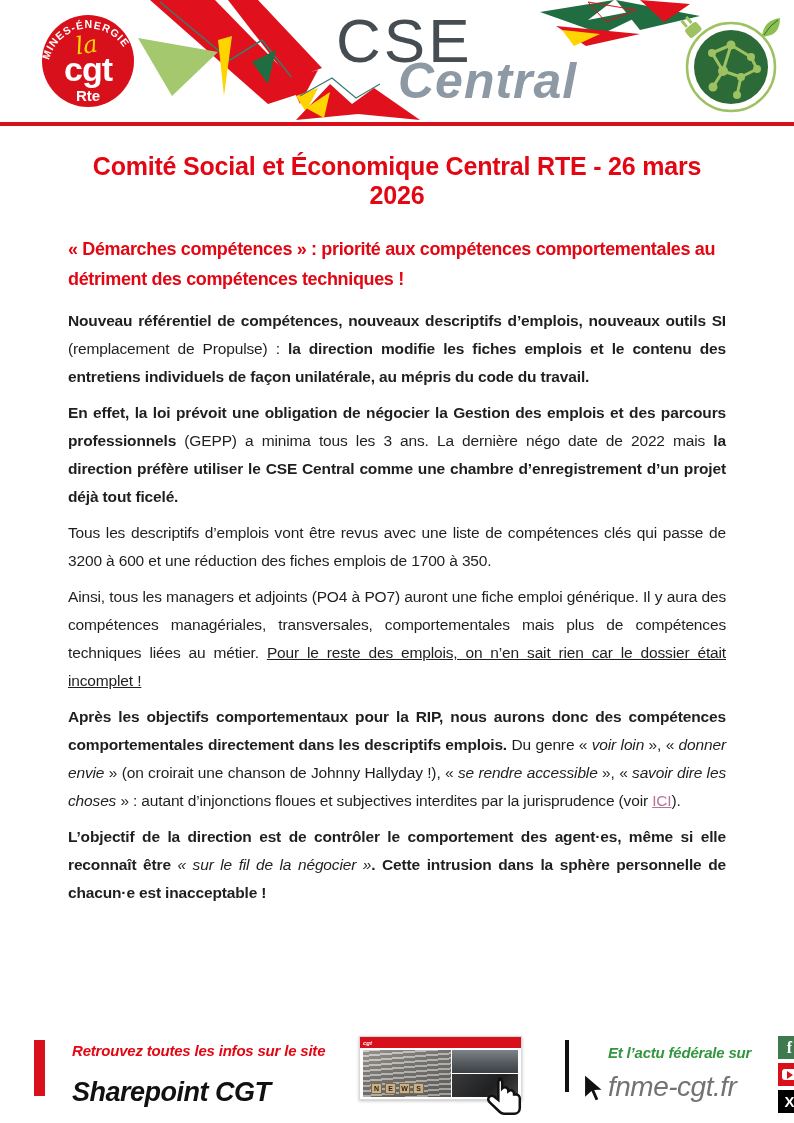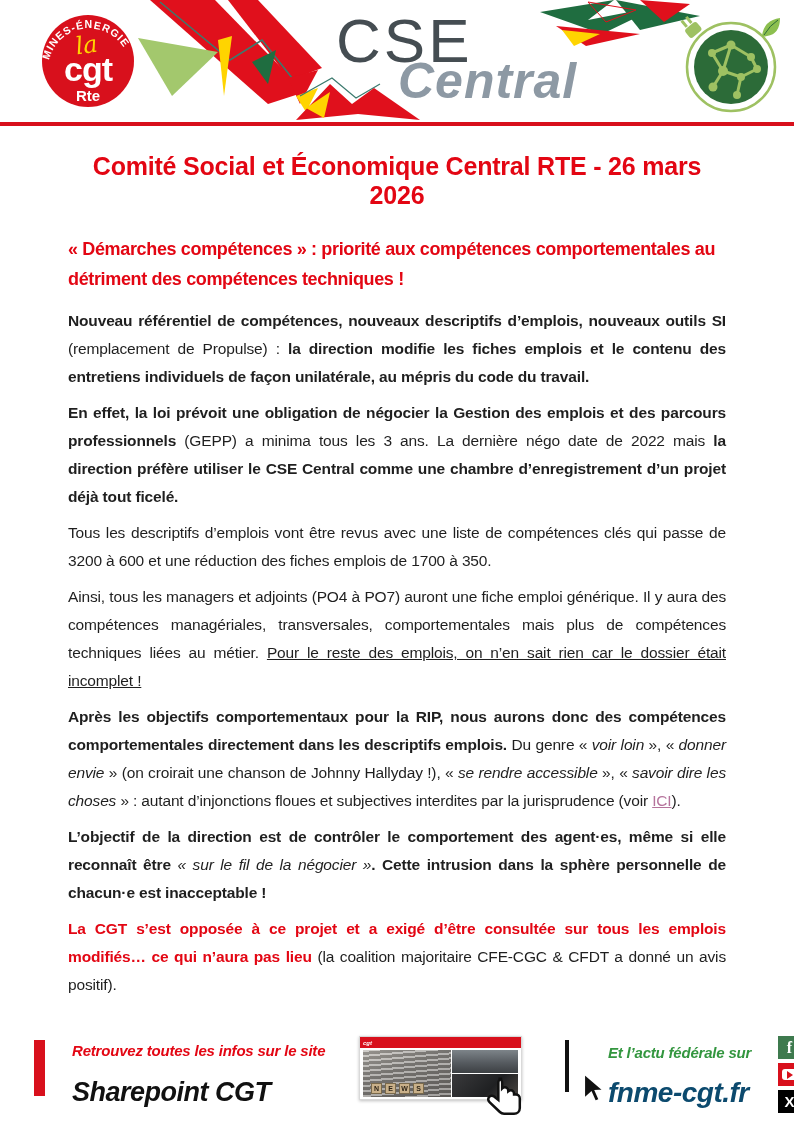--- a/index.html
+++ b/index.html
@@ -51,21 +51,21 @@
   .tiles{position:absolute;left:8px;bottom:3px;display:flex;gap:3px}
   .tile{width:11px;height:11px;background:#c9b089;border:1px solid #7a6a4c;color:#2c2317;font-size:7px;font-weight:bold;display:flex;align-items:center;justify-content:center}
   .thumb-col{flex:1;display:flex;flex-direction:column;gap:1px}
   .thumb-mtn{flex:1;background:linear-gradient(180deg,#7d8489 0%,#565b60 55%,#3c4043 100%)}
   .thumb-dark{flex:1;background:linear-gradient(135deg,#3a3a3c 0%,#1f2022 60%,#4a4541 100%)}
   .hand-cursor{position:absolute;left:123px;top:38px;width:46px;height:46px}
   .f-divider{position:absolute;left:553px;top:8px;width:4px;height:52px;background:#111}
   .arrow-cursor{position:absolute;left:567px;top:40px;width:30px;height:34px}
   .f-right{position:absolute;left:596px;top:12px;width:150px;text-align:left;font-style:italic}
   .f-right-tagline{color:var(--green);font-weight:bold;font-size:15px;letter-spacing:-.2px;white-space:nowrap}
-  .f-right-site{color:#0c4a6e;font-weight:bold;font-size:28px;letter-spacing:-.5px;margin-top:16px;cursor:pointer}
+  .f-right-site{color:#737373;font-weight:normal;font-size:28px;letter-spacing:-.5px;margin-top:10px;cursor:pointer}
   .socials{position:absolute;left:766px;top:4px;display:flex;flex-direction:column;gap:4px}
   .soc{width:23px;height:23px;display:flex;align-items:center;justify-content:center;cursor:pointer}
   .soc-fb{background:var(--fb_green);color:#fff;font-weight:bold;font-size:16px;font-family:"Liberation Serif",serif}
   .soc-yt{background:#d8101c}
   .yt-badge{width:15px;height:11px;background:#fff;border-radius:3px;display:flex;align-items:center;justify-content:center}
   .yt-tri{width:0;height:0;border-left:6px solid #d8101c;border-top:4px solid transparent;border-bottom:4px solid transparent;margin-left:1px}
   .soc-x{background:#000;color:#fff;font-weight:bold;font-size:15px}
 </style>
 </head>
 <body>
@@ -153,21 +153,20 @@
   <div class="content">
     <h1 class="doc-title">Comité Social et Économique Central RTE - 26 mars 2026</h1>
     <h2 class="doc-subtitle">« Démarches compétences » : priorité aux compétences comportementales au détriment des compétences techniques !</h2>
     <div class="paragraphs">
         <p><span class="s-b">Nouveau référentiel de compétences, nouveaux descriptifs d’emplois, nouveaux outils SI </span><span class="s-r">(remplacement de Propulse) : </span><span class="s-b">la direction modifie les fiches emplois et le contenu des entretiens individuels de façon unilatérale, au mépris du code du travail.</span></p>
         <p><span class="s-b">En effet, la loi prévoit une obligation de négocier la Gestion des emplois et des parcours professionnels </span><span class="s-r">(GEPP) a minima tous les 3 ans. La dernière négo date de 2022 mais </span><span class="s-b">la direction préfère utiliser le CSE Central comme une chambre d’enregistrement d’un projet déjà tout ficelé.</span></p>
         <p><span class="s-r">Tous les descriptifs d’emplois vont être revus avec une liste de compétences clés qui passe de 3200 à 600 et une réduction des fiches emplois de 1700 à 350.</span></p>
         <p><span class="s-r">Ainsi, tous les managers et adjoints (PO4 à PO7) auront une fiche emploi générique. Il y aura des compétences managériales, transversales, comportementales mais plus de compétences techniques liées au métier. </span><span class="s-u">Pour le reste des emplois, on n’en sait rien car le dossier était incomplet !</span></p>
         <p><span class="s-b">Après les objectifs comportementaux pour la RIP, nous aurons donc des compétences comportementales directement dans les descriptifs emplois. </span><span class="s-r">Du genre « </span><span class="s-i">voir loin</span><span class="s-r"> », « </span><span class="s-i">donner envie</span><span class="s-r"> » (on croirait une chanson de Johnny Hallyday !), « </span><span class="s-i">se rendre accessible</span><span class="s-r"> », « </span><span class="s-i">savoir dire les choses</span><span class="s-r"> » : autant d’injonctions floues et subjectives interdites par la jurisprudence (voir </span><span class="s-l">ICI</span><span class="s-r">).</span></p>
         <p><span class="s-b">L’objectif de la direction est de contrôler le comportement des agent·es, même si elle reconnaît être </span><span class="s-i">« sur le fil de la négocier »</span><span class="s-b">. Cette intrusion dans la sphère personnelle de chacun·e est inacceptable !</span></p>
-        <p><span class="s-rb">La CGT s’est opposée à ce projet et a exigé d’être consultée sur tous les emplois modifiés… ce qui n’aura pas lieu </span><span class="s-r">(la coalition majoritaire CFE-CGC &amp; CFDT a donné un avis positif).</span></p>
       </div>
   </div>
 
   <div class="footer">
     <div class="f-redbar"></div>
 
     <div class="f-left">
       <div class="f-left-tagline">Retrouvez toutes les infos sur le site</div>
       <div class="f-left-site">Sharepoint CGT</div>
     </div>

